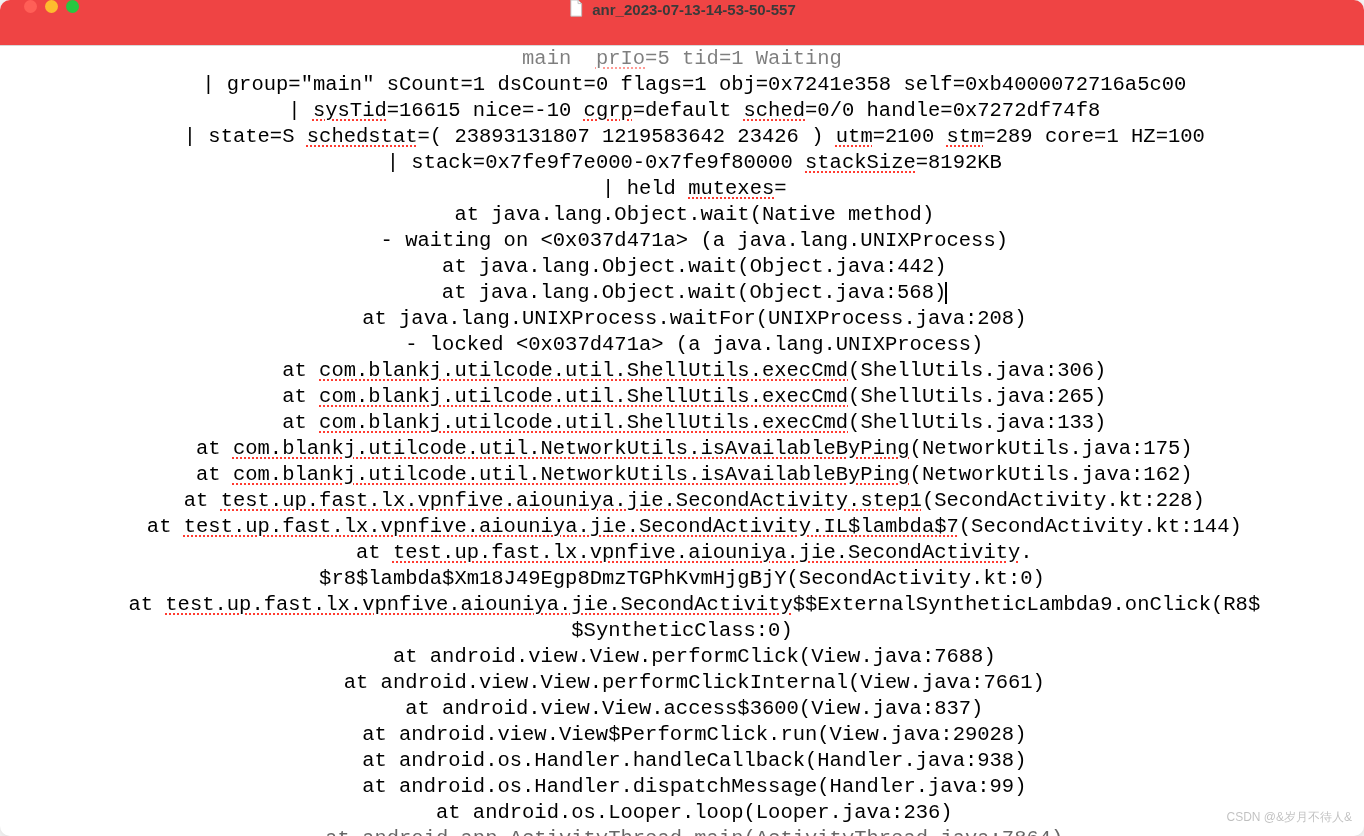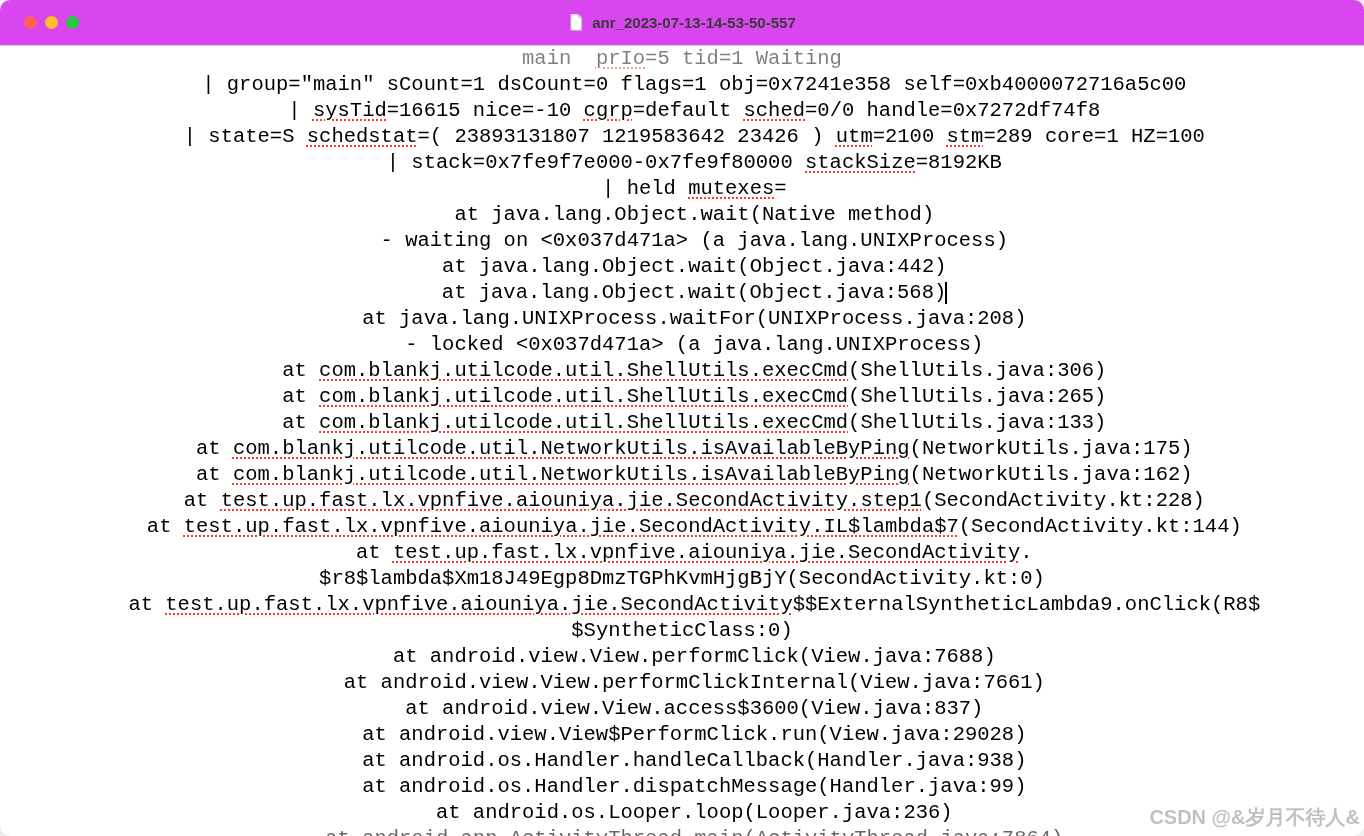--- a/index.html
+++ b/index.html
@@ -14,24 +14,24 @@
     width: 100%;
     height: 100%;
     background: #ffffff;
     border-radius: 10px;
     display: flex;
     flex-direction: column;
     box-shadow: 0 2px 10px rgba(0,0,0,0.1);
   }
   .titlebar {
     height: 46px;
-    background: #d946ef;
+    background: #ef4444;
     border-bottom: 1px solid #d8d8d8;
     display: flex;
-    align-items: center;
+    align-items: flex-start;
     position: relative;
     border-radius: 10px 10px 0 0;
     padding-left: 8px;
   }
   .traffic-lights {
     display: flex;
     gap: 8px;
     margin-left: 16px;
   }
   .light {
@@ -81,26 +81,25 @@
   .cursor {
     display: inline-block;
     width: 1.5px;
     height: 22px;
     background: #000;
     vertical-align: text-bottom;
     margin-left: -1px;
   }
   .watermark {
     position: absolute;
-    right: 4px;
+    right: 12px;
     bottom: 6px;
     font-family: -apple-system, sans-serif;
-    font-size: 20px;
+    font-size: 12px;
     color: rgba(0,0,0,0.25);
-    font-weight: bold;
   }
 </style>
 </head>
 <body>
 
 <div class="window">
   <div class="titlebar">
     <div class="traffic-lights">
       <div class="light red"></div>
       <div class="light yellow"></div>

